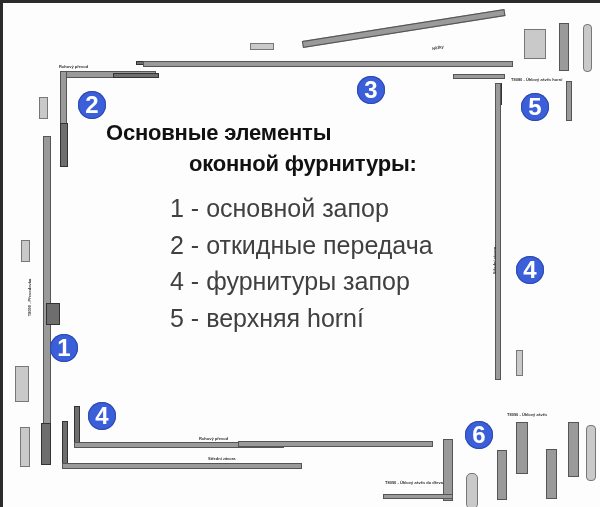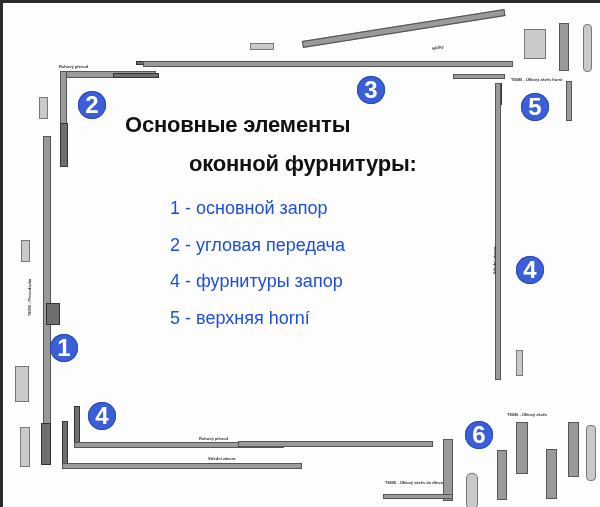--- a/index.html
+++ b/index.html
@@ -7,21 +7,21 @@
   .frame-top { position: absolute; left: 0; top: 0; width: 600px; height: 3px; background: #2b2b2b; }
   .frame-left { position: absolute; left: 0; top: 0; width: 3px; height: 507px; background: #2b2b2b; }
   .canvas { position: absolute; left: 3px; top: 3px; width: 597px; height: 504px; background: #fdfdfd; }
   .part { position: absolute; background: #9a9a9a; border: 1px solid #555; box-sizing: border-box; }
   .part.dark { background: #6e6e6e; border-color: #333; }
   .part.light { background: #c9c9c9; border-color: #777; }
   .tiny-label { position: absolute; font-size: 4px; font-weight: bold; color: #333; white-space: nowrap; }
   .badge { position: absolute; width: 28px; height: 28px; border-radius: 50%; background: #3b5fd9; color: #fff; font-weight: bold; font-size: 24px; line-height: 28px; text-align: center; box-shadow: 0 0 0 1px #2c48b0 inset; }
   .title { position: absolute; font-weight: bold; color: #111; font-size: 22px; white-space: nowrap; letter-spacing: -0.2px; }
   .legend { position: absolute; left: 167px; top: 193px; }
-  .legend-item { font-size: 18px; color: #1d4ed8; height: 36.5px; line-height: 24px; white-space: nowrap; }
+  .legend-item { font-size: 25px; color: #404040; height: 36.5px; line-height: 24px; white-space: nowrap; }
   .legend-item .num { margin-right: 0; }
 </style>
 </head>
 <body>
 
 <div class="frame-top"></div>
 <div class="frame-left"></div>
 
 <div class="canvas">
 
@@ -78,23 +78,23 @@
   <div class="part" style="left:380px; top:491px; width:70px; height:5px;"></div>
 
   <div class="badge" style="left:75px; top:88px;">2</div>
   <div class="badge" style="left:354px; top:73px;">3</div>
   <div class="badge" style="left:518px; top:90px;">5</div>
   <div class="badge" style="left:513px; top:253px;">4</div>
   <div class="badge" style="left:47px; top:331px;">1</div>
   <div class="badge" style="left:85px; top:399px;">4</div>
   <div class="badge" style="left:462px; top:418px;">6</div>
 
-  <div class="title" style="left:103px; top:109px;margin-left:19px;">Основные элементы</div>
+  <div class="title" style="left:103px; top:117px;">Основные элементы</div>
   <div class="title" style="left:186px; top:148px;">оконной фурнитуры:</div>
 
   <div class="legend">
     <div class="legend-item"><span class="num">1</span><span style="white-space:pre"> - </span><span>основной запор</span></div>
-    <div class="legend-item"><span class="num">2</span><span style="white-space:pre"> - </span><span>угловая передача</span></div>
+    <div class="legend-item"><span class="num">2</span><span style="white-space:pre"> - </span><span>откидные передача</span></div>
     <div class="legend-item"><span class="num">4</span><span style="white-space:pre"> - </span><span>фурнитуры запор</span></div>
     <div class="legend-item"><span class="num">5</span><span style="white-space:pre"> - </span><span>верхняя horní</span></div>
   </div>
 
 </div>
 
 </body></html>

